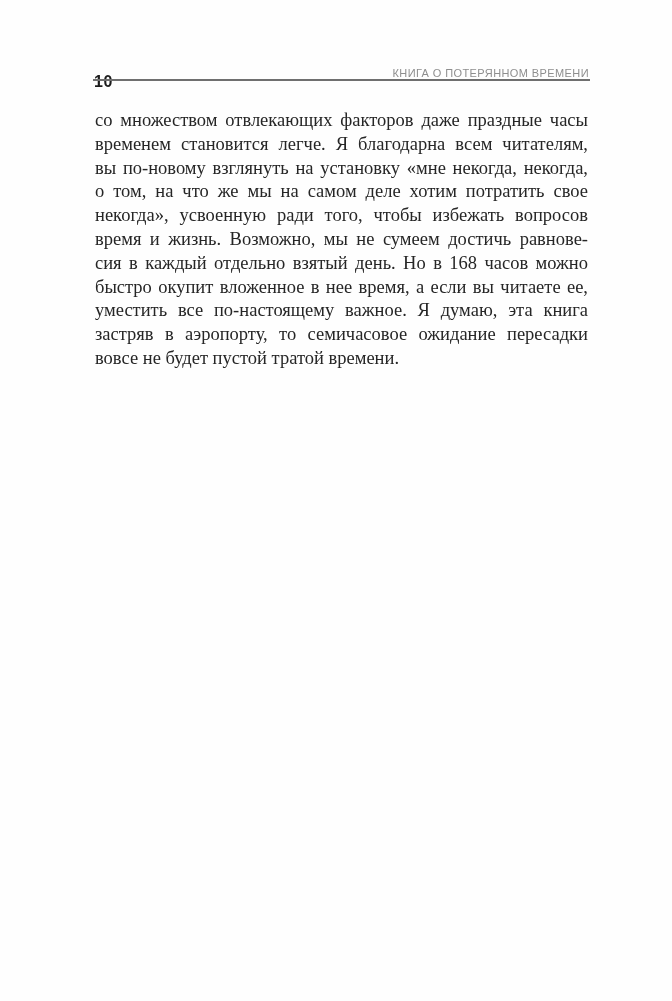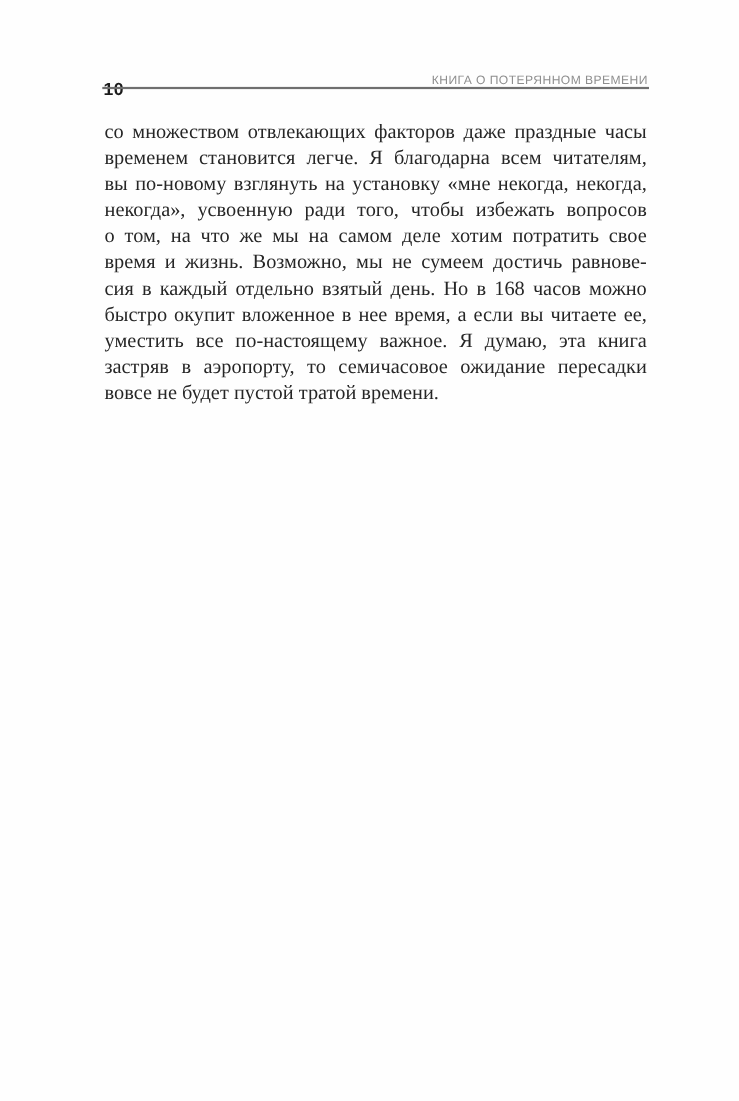--- a/index.html
+++ b/index.html
@@ -84,22 +84,22 @@
     <span class="page-number">10</span>
     <span class="running-title">КНИГА О ПОТЕРЯННОМ ВРЕМЕНИ</span>
   </div>
   <div class="header-rule"></div>
 
   <div class="body-text">
     <div class="line">со множеством отвлекающих факторов даже праздные часы</div>
 
     <div class="line">временем становится легче. Я благодарна всем читателям,</div>
     <div class="line">вы по-новому взглянуть на установку «мне некогда, некогда,</div>
+    <div class="line">о том, на что же мы на самом деле хотим потратить свое</div>
     <div class="line">некогда», усвоенную ради того, чтобы избежать вопросов</div>
-    <div class="line">о том, на что же мы на самом деле хотим потратить свое</div>
     <div class="line">время и жизнь. Возможно, мы не сумеем достичь равнове-</div>
     <div class="line">сия в каждый отдельно взятый день. Но в 168 часов можно</div>
     <div class="line">быстро окупит вложенное в нее время, а если вы читаете ее,</div>
     <div class="line">уместить все по-настоящему важное. Я думаю, эта книга</div>
     <div class="line">застряв в аэропорту, то семичасовое ожидание пересадки</div>
     <div class="line last">вовсе не будет пустой тратой времени.</div>
   </div>
 
 </div>
 

